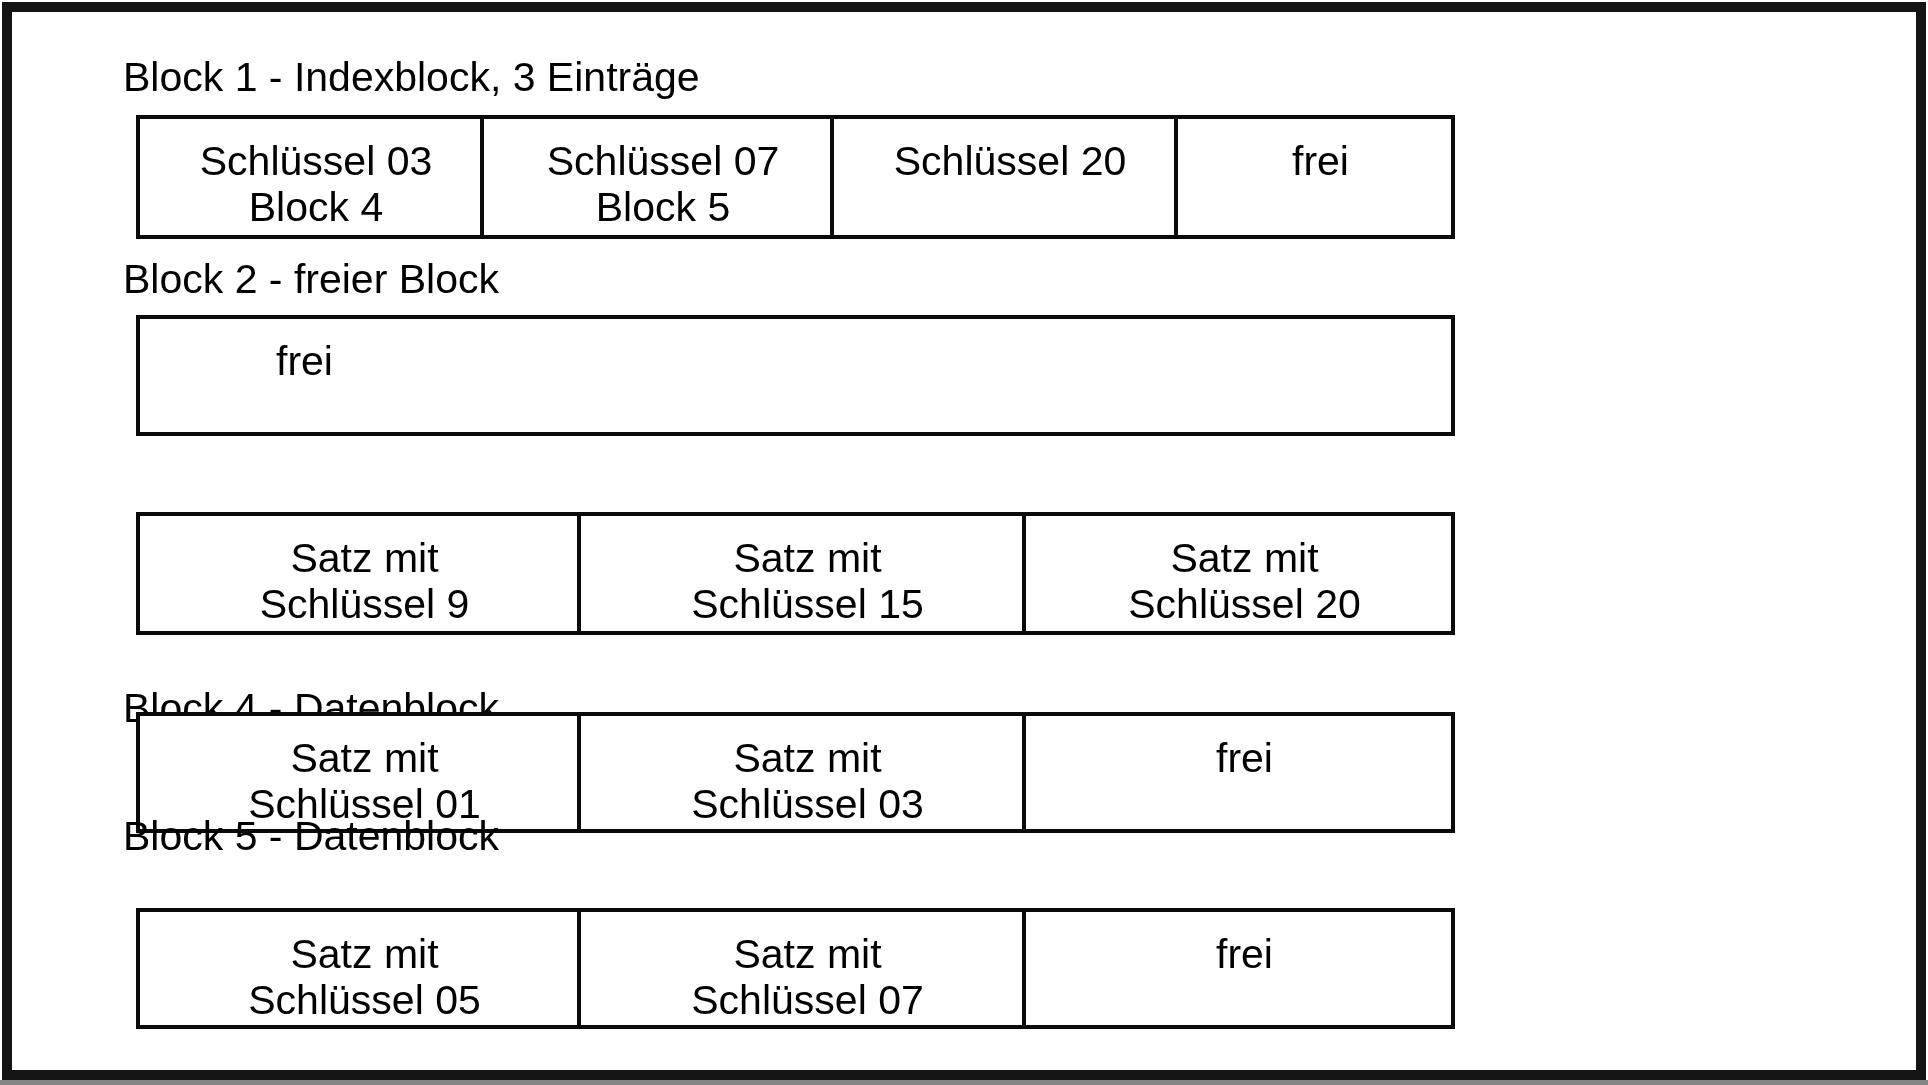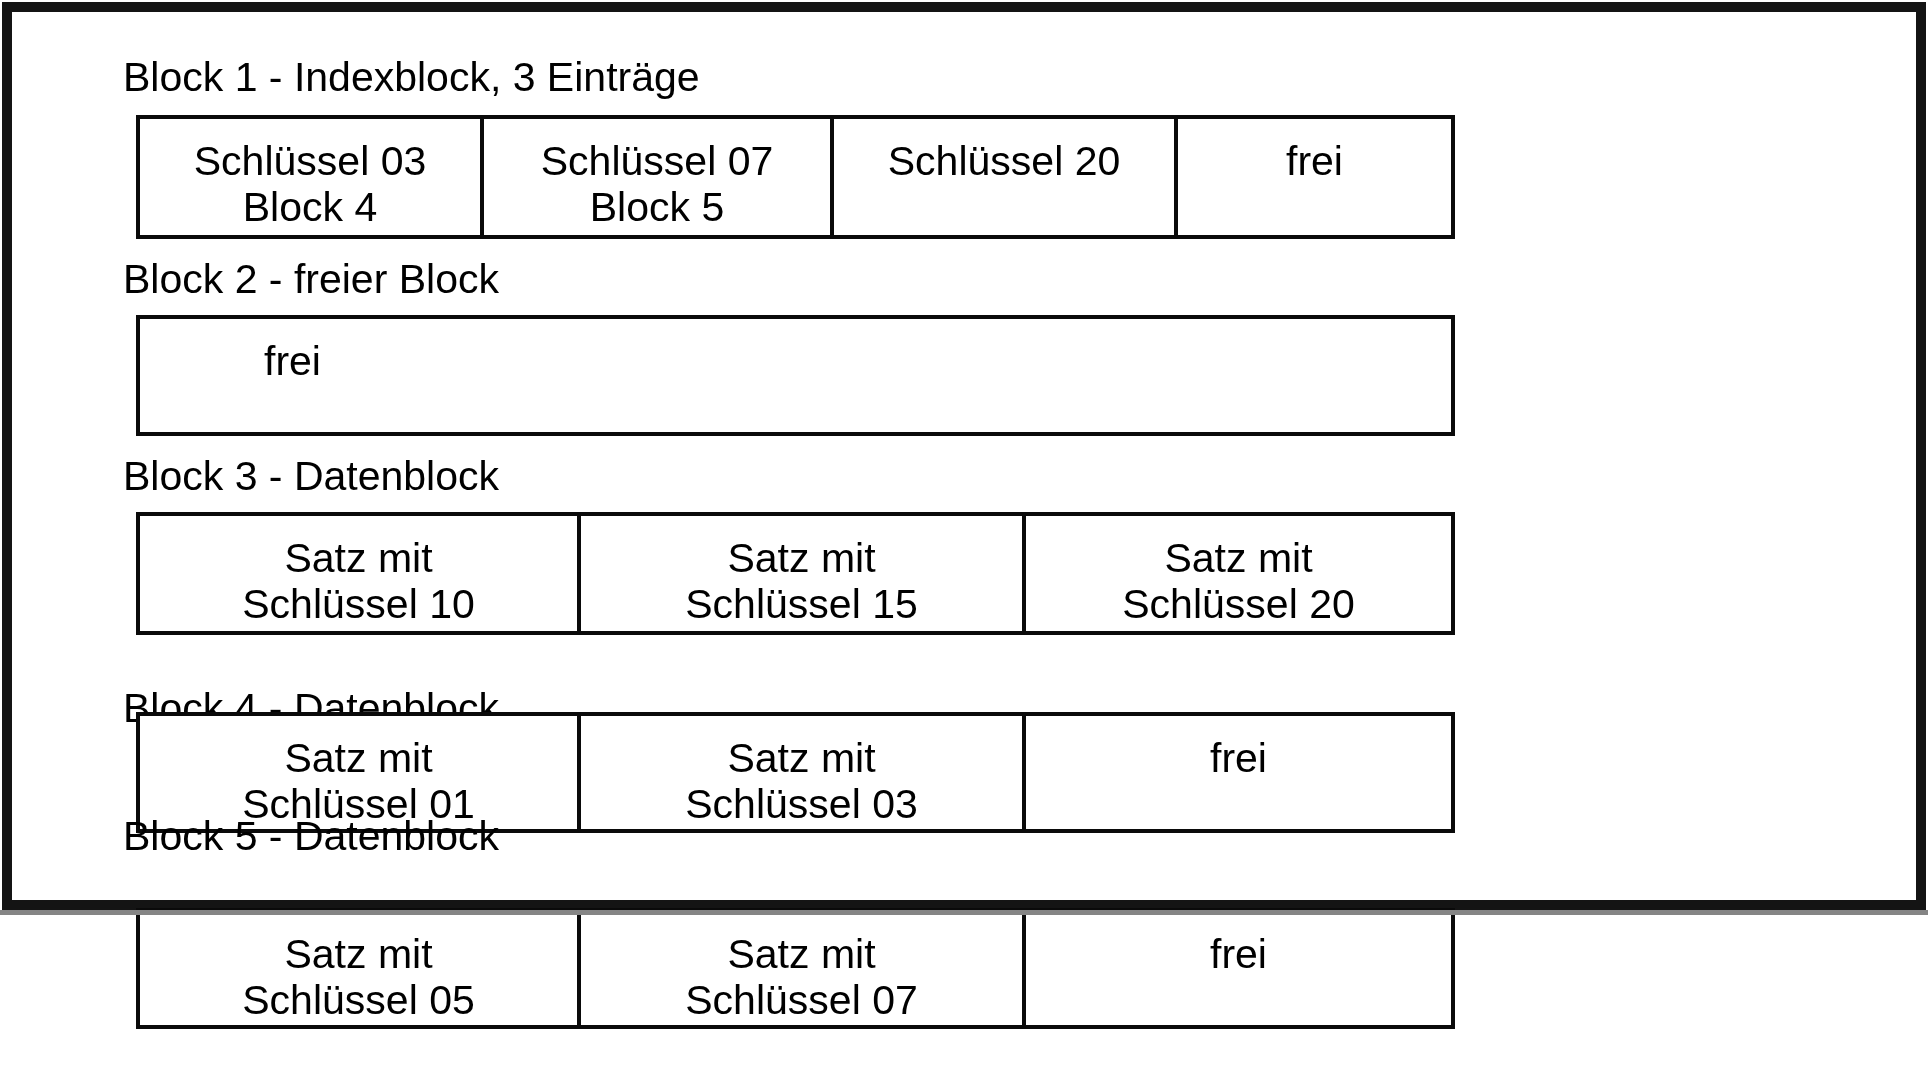--- a/index.html
+++ b/index.html
@@ -8,21 +8,21 @@
     background: #ffffff;
     width: 1928px;
     height: 1085px;
     overflow: hidden;
     font-family: "Liberation Sans", sans-serif;
     color: #000000;
   }
   .canvas {
     position: relative;
     width: 1928px;
-    height: 915px;
+    height: 1085px;
     background: #ffffff;
   }
   
   .frame {
     position: absolute;
     left: 2px;
     top: 2px;
     right: 2px;
     bottom: 5px;
     border: 10px solid #141414;
@@ -63,20 +63,21 @@
     font-size: 41px;
     line-height: 46px;
     text-align: center;
     overflow: hidden;
   }
   .cell + .cell {
     border-left: 4px solid #0a0a0a;
   }
   .cell .line {
     white-space: nowrap;
+    padding-left: 12px;
   }
   .cell.flex-rest { flex: 1 1 auto; }
   
   #table-1 { top: 103px; height: 124px; }
   #table-1 .c1 { flex: 0 0 340px; }
   #table-1 .c2 { flex: 0 0 350px; }
   #table-1 .c3 { flex: 0 0 344px; }
   
   #table-2 { top: 303px; height: 121px; }
   #table-2 .cell {
@@ -123,25 +124,24 @@
     </div>
 
     <div class="block-label" id="label-2">Block 2 - freier Block</div>
     <div class="blk-table" id="table-2">
       <div class="cell">
         <div class="line">frei</div>
         <div class="line"></div>
       </div>
     </div>
 
-    <div class="block-label" id="label-3">Block 3 - Datenblock</div>
     <div class="blk-table three-col" id="table-3">
       <div class="cell c1">
         <div class="line">Satz mit</div>
-        <div class="line">Schlüssel 10</div>
+        <div class="line">Schlüssel 9</div>
       </div>
       <div class="cell c2">
         <div class="line">Satz mit</div>
         <div class="line">Schlüssel 15</div>
       </div>
       <div class="cell flex-rest">
         <div class="line">Satz mit</div>
         <div class="line">Schlüssel 20</div>
       </div>
     </div>

